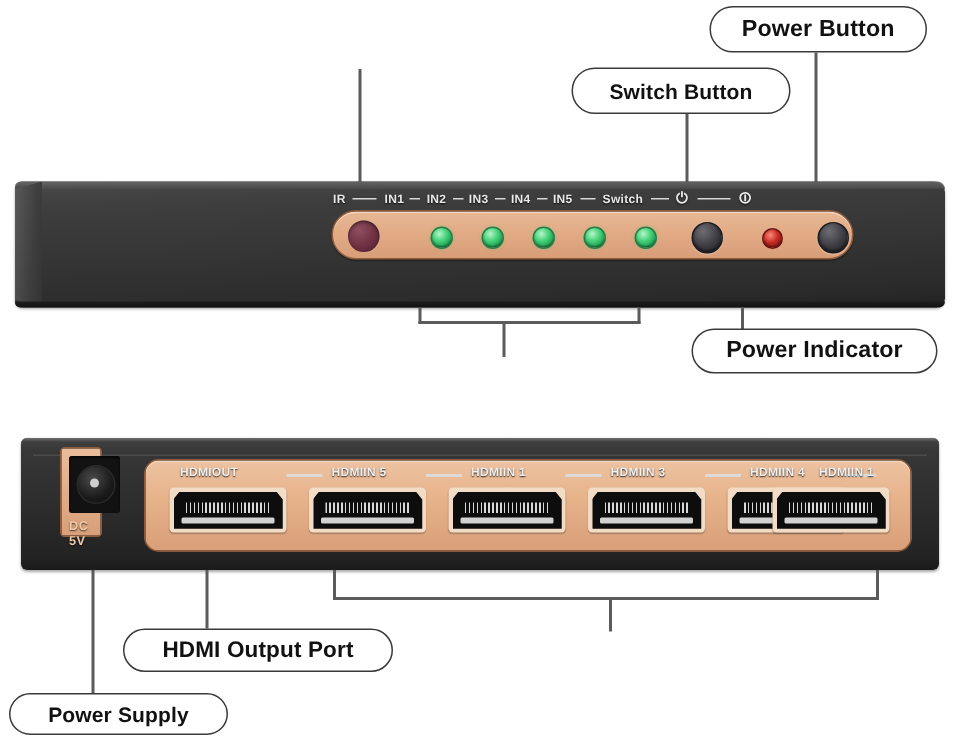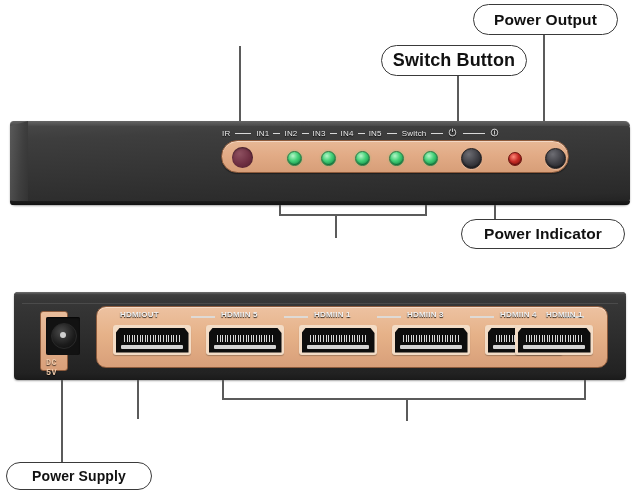--- a/index.html
+++ b/index.html
@@ -57,21 +57,21 @@
   .strip{
     position:absolute;
     background:linear-gradient(180deg,#e7b896 0%,#e2ab86 45%,#d79e78 100%);
     border-radius:999px;
     border:1.5px solid #8d5b3c;
     box-shadow:inset 0 1px 0 rgba(255,255,255,.45), 0 1px 1px rgba(0,0,0,.4);
     box-sizing:border-box;
   }
   .strip-labels{
     position:absolute;display:flex;align-items:center;
-    color:#e9e9e9;font-size:8px;font-weight:400;letter-spacing:.2px;
+    color:#e9e9e9;font-size:8px;font-weight:700;letter-spacing:.2px;
     white-space:nowrap;text-shadow:0 1px 1px rgba(0,0,0,.8);
   }
   .dash{display:inline-block;height:1px;background:#d8d8d8;vertical-align:middle;}
 
   .ir-lens{
     position:absolute;border-radius:50%;
     background:radial-gradient(circle at 36% 32%,#8e5060,#6e2f42 55%,#4e1f2e 100%);
     box-shadow:inset 0 1px 2px rgba(0,0,0,.5);
   }
   .led-green{
@@ -163,27 +163,27 @@
   }
   .hdmi-dash{position:absolute;height:1.5px;background:#dddddd;opacity:.9;}
 </style>
 </head>
 <body>
 
 <div id="stage">
 
   <div class="vline" style="left:239px;top:46px;height:86px;"></div>
 
-  <div class="pill" style="left:381px;top:45px;width:146px;height:31px;font-size:18px;">
+  <div class="pill" style="left:381px;top:45px;width:146px;height:31px;font-size:14px;">
     <span>Switch Button</span>
   </div>
   <div class="vline" style="left:457px;top:76px;height:58px;"></div>
 
   <div class="pill" style="left:473px;top:4px;width:145px;height:31px;font-size:15.5px;">
-    <span>Power Output</span>
+    <span>Power Button</span>
   </div>
   <div class="vline" style="left:543px;top:35px;height:99px;"></div>
 
   <div class="device" style="left:10px;top:121px;width:620px;height:84px;">
     <div class="shell-front" style="left:0;top:0;width:620px;height:84px;">
       <div class="shell-top-sheen"></div>
       <div class="bevel-left"></div>
       <div class="shell-bottom-edge"></div>
     </div>
 
@@ -232,21 +232,21 @@
   <div class="pill" style="left:461px;top:219px;width:164px;height:30px;font-size:15.5px;">
     <span>Power Indicator</span>
   </div>
 
   <div class="device" style="left:14px;top:292px;width:612px;height:88px;">
     <div class="shell-rear" style="left:0;top:0;width:612px;height:88px;">
       <div class="rear-top-line"></div>
       <div class="rear-inner-line"></div>
     </div>
 
-    <div class="dc-plate" style="left:26px;top:19px;width:28px;height:60px;font-family:Liberation Mono, monospace;">
+    <div class="dc-plate" style="left:26px;top:6px;width:28px;height:60px;">
       <div class="dc-hole" style="left:5px;top:5px;width:34px;height:38px;"></div>
       <div class="dc-jack" style="left:10px;top:11px;width:24px;height:24px;"></div>
       <div class="dc-pin" style="left:19px;top:20px;width:6px;height:6px;"></div>
       <div class="dc-text" style="left:5px;top:46px;">DC 5V</div>
     </div>
 
     <div class="hdmi-plate" style="left:82px;top:14px;width:512px;height:62px;">
 
       <div class="hdmi-label" style="left:23px;top:3px;">HDMIOUT</div>
       <div class="hdmi-dash" style="left:94px;top:9px;width:24px;"></div>
@@ -298,19 +298,22 @@
       </div>
     </div>
   </div>
 
   <div class="vline" style="left:61px;top:380px;height:82px;"></div>
   <div class="pill" style="left:6px;top:462px;width:146px;height:28px;font-size:14px;">
     <span>Power Supply</span>
   </div>
 
   <div class="vline" style="left:137px;top:380px;height:39px;"></div>
+  <div class="pill" style="left:82px;top:419px;width:180px;height:29px;font-size:15px;">
+    <span>HDMI Output Port</span>
+  </div>
 
   <div class="vline" style="left:222px;top:380px;height:20px;"></div>
   <div class="hline" style="left:222px;top:398px;width:364px;"></div>
   <div class="vline" style="left:584px;top:380px;height:20px;"></div>
   <div class="vline" style="left:406px;top:398px;height:23px;"></div>
 
 </div>
 
 </body></html>

